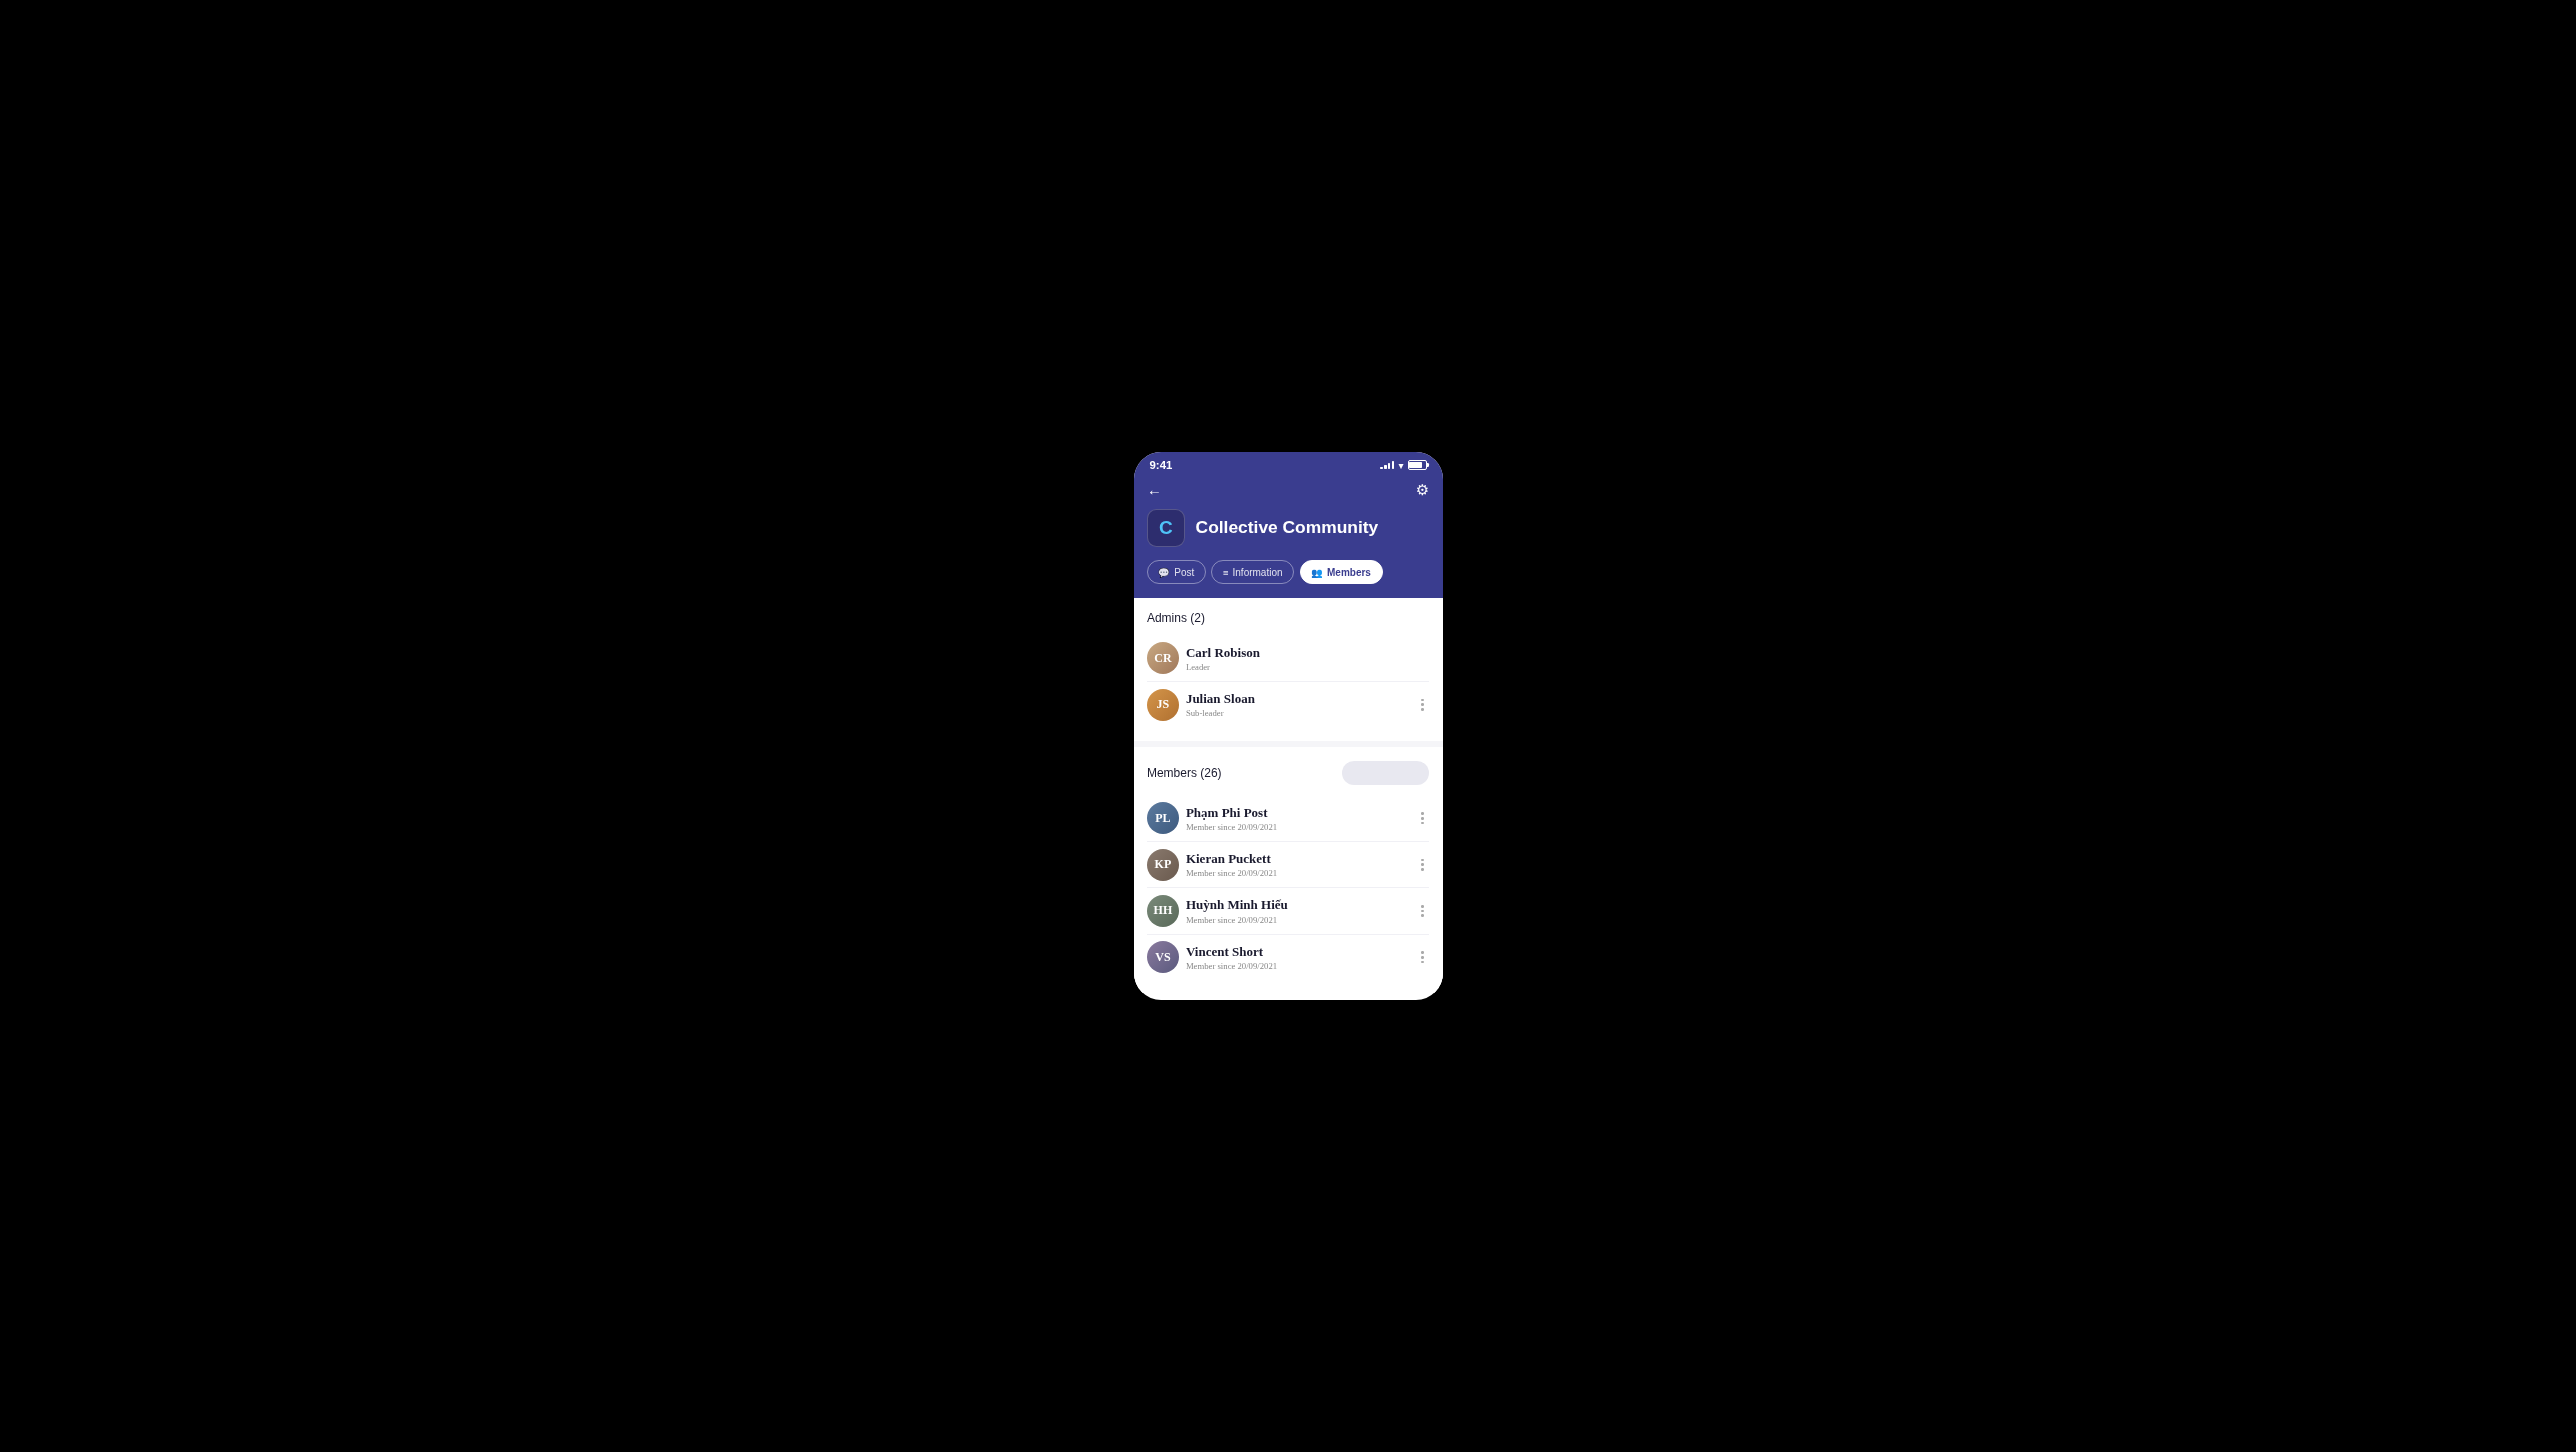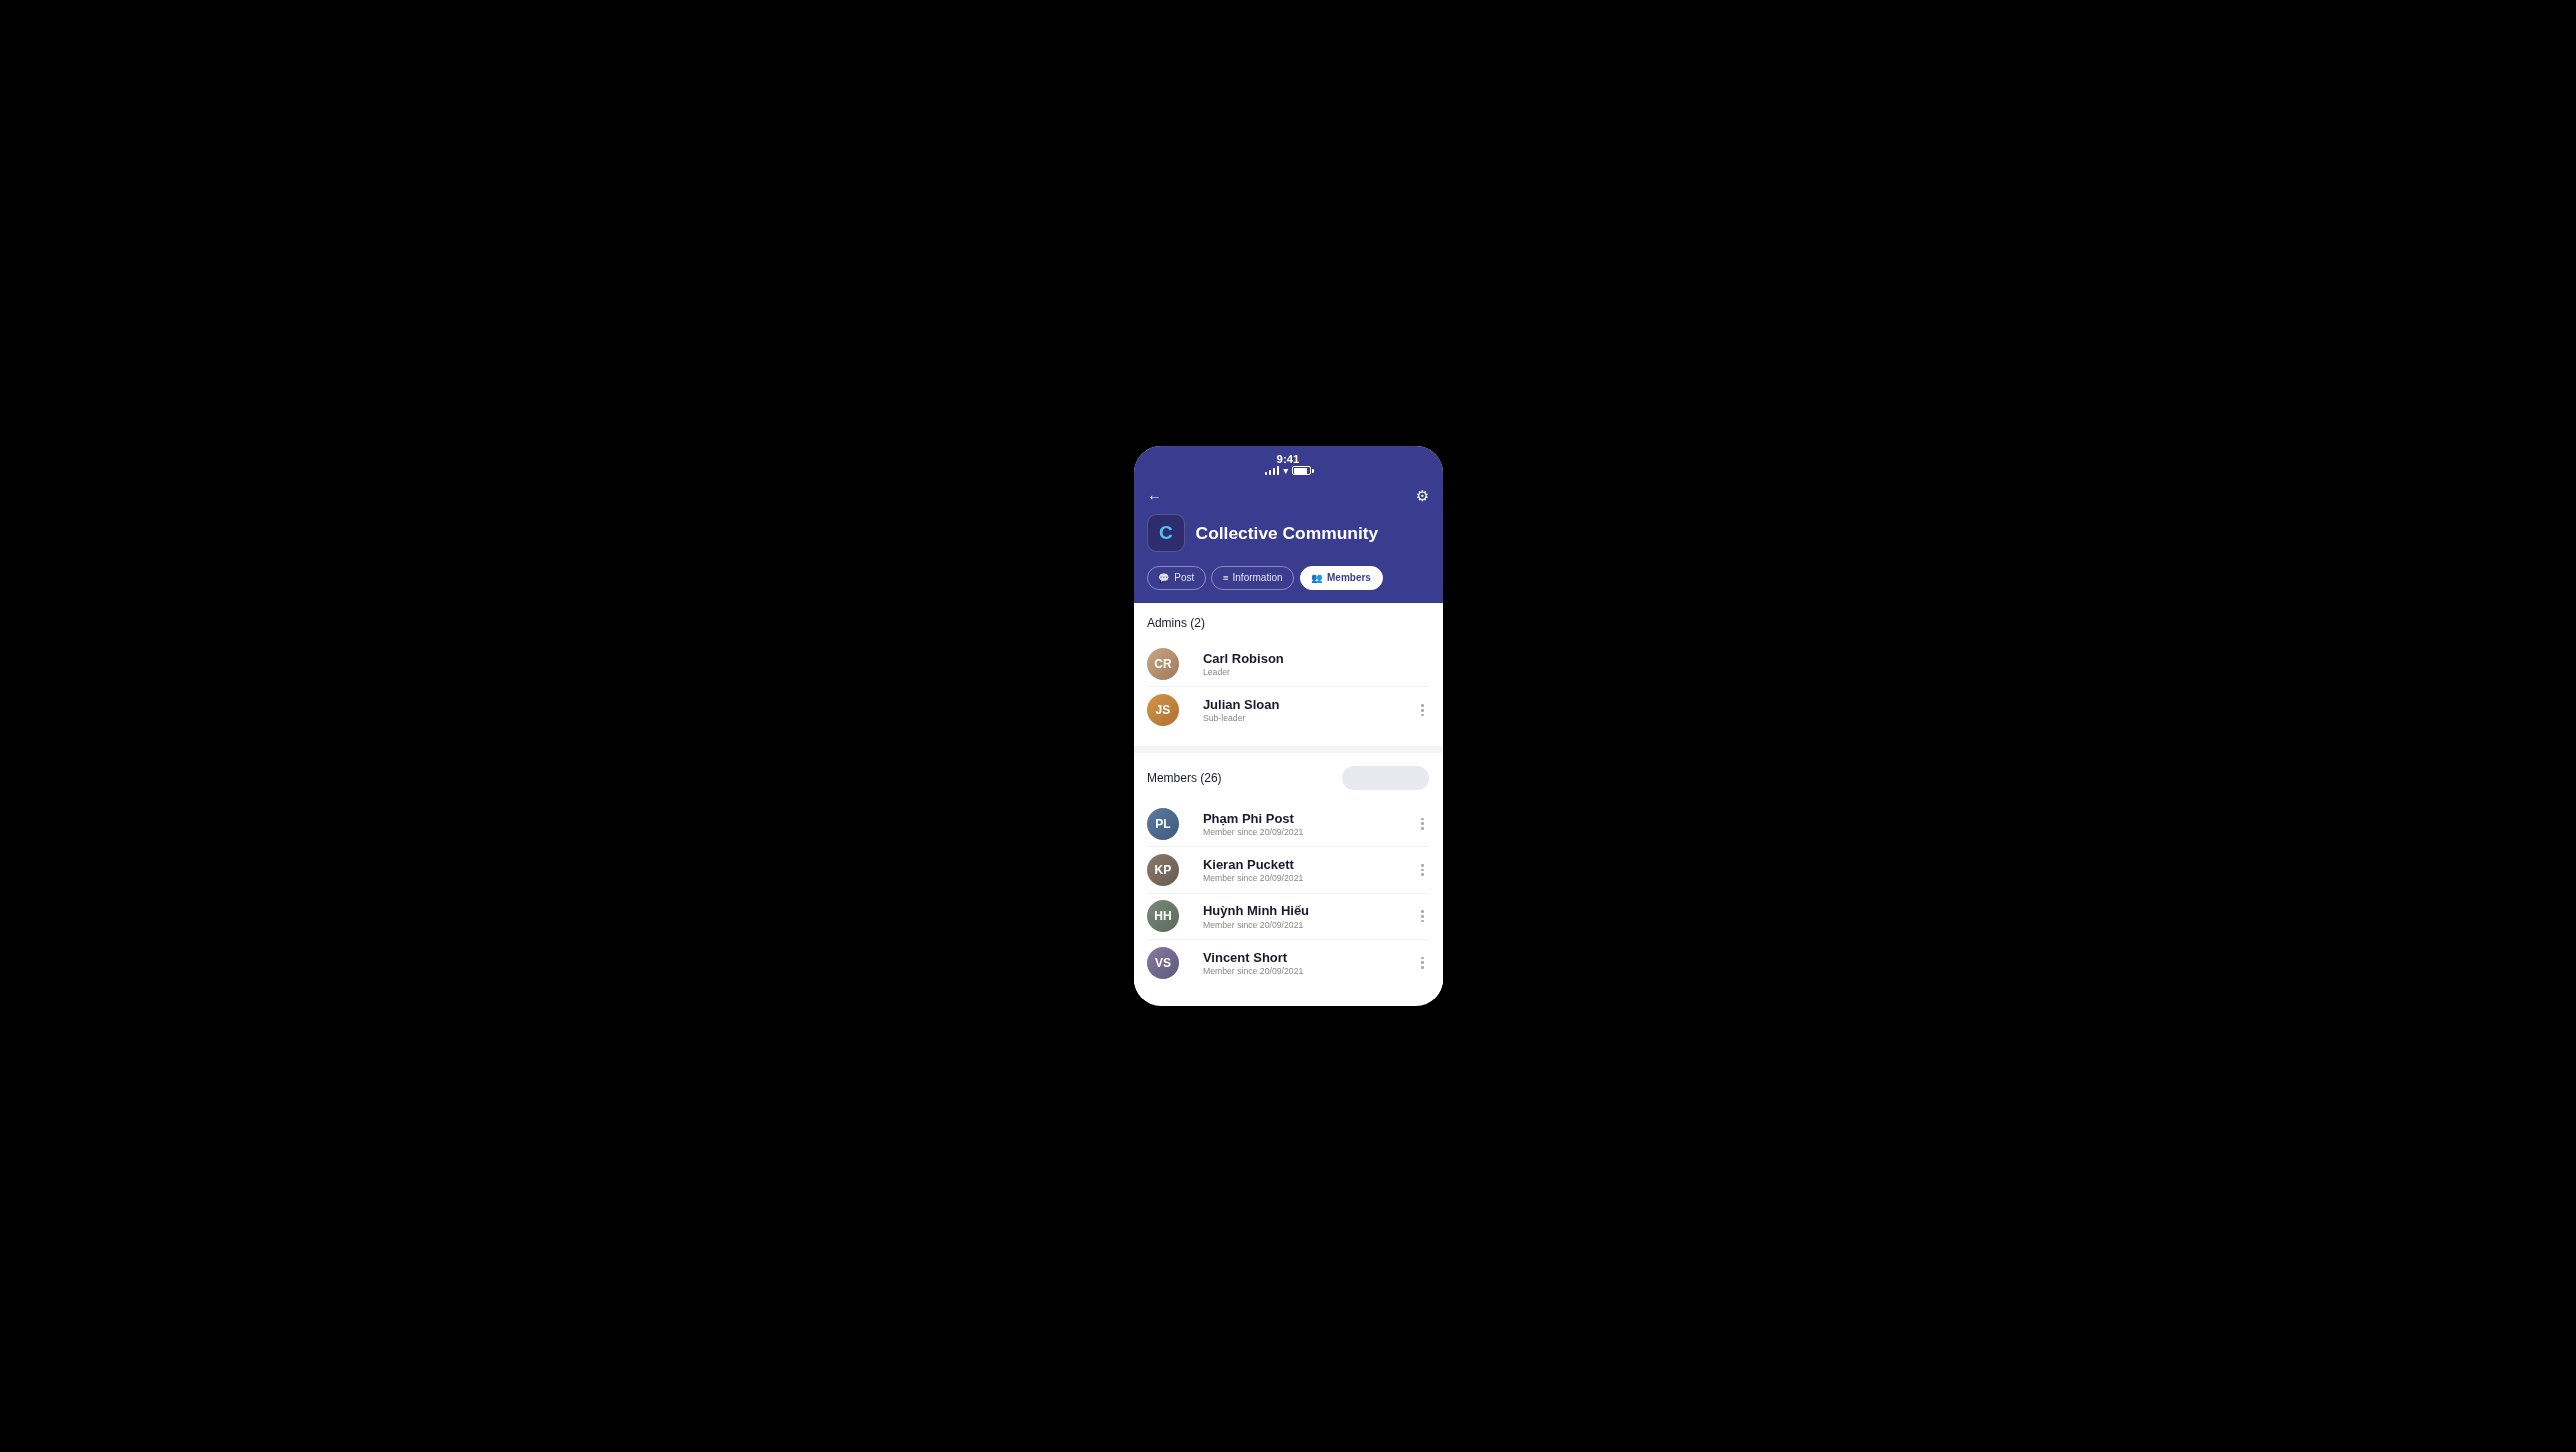--- a/index.html
+++ b/index.html
@@ -16,24 +16,23 @@
       background: #fff;
       border-radius: 27px;
       overflow: hidden;
       box-shadow: 0 0 40px rgba(0,0,0,0.5);
     }
     
     .status-bar {
       background: #3a3d8f;
       display: flex;
       justify-content: space-between;
-      align-items: center;
+      align-items: flex-end;
       padding: 6.7px 16px 4px;
       color: #fff;
-      flex-direction: column;
     }
     .status-time {
       font-size: 11.4px;
       font-weight: 600;
     }
     .status-icons {
       display: flex;
       align-items: center;
       gap: 4px;
     }
@@ -176,23 +175,24 @@
       padding: 5.4px 13.4px;
       font-size: 9.4px;
       color: #888;
       cursor: pointer;
       width: 87px;
       height: 24px;
     }
     .member-row {
       display: flex;
       align-items: center;
-      gap: 24px;
+      gap: 7px;
       padding: 6.7px 0;
       position: relative;
+      font-family: Liberation Serif, serif;
     }
     .member-row + .member-row {
       border-top: 0.7px solid #f0f0f5;
     }
     .member-info { flex: 1; }
     .member-name {
       font-size: 13px;
       font-weight: 600;
       color: #1a1a2e;
       margin-bottom: 1.3px;

